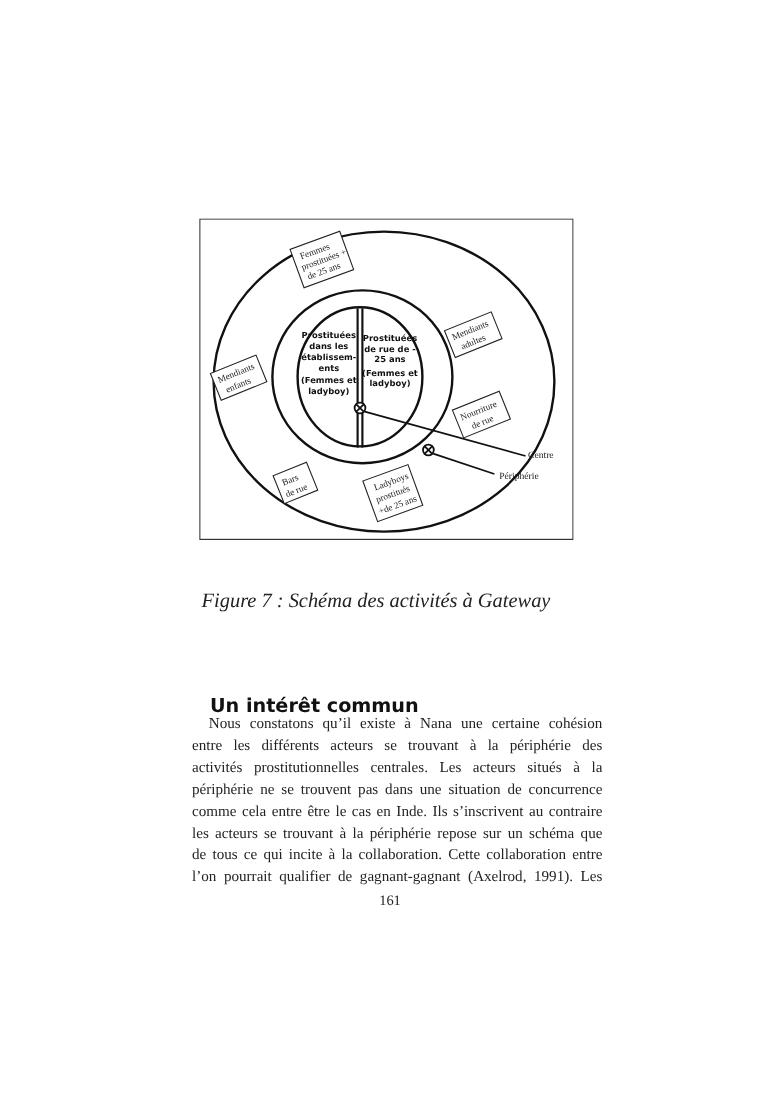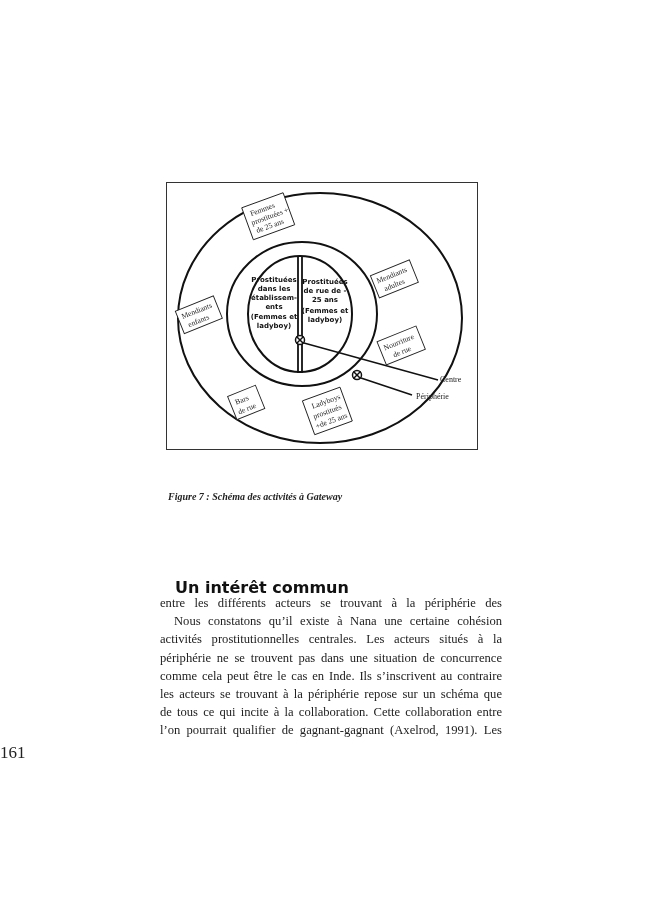--- a/index.html
+++ b/index.html
@@ -1,27 +1,27 @@
 <!DOCTYPE html>
 <html><head>
 <meta charset="utf-8">
 <style>
   html, body { margin: 0; padding: 0; background: #ffffff; }
   body { width: 650px; height: 920px; position: relative; overflow: hidden; }
   .page { position: absolute; left: 0; top: 0; width: 650px; height: 920px; background: #fff; }
   .figure { position: absolute; left: 166px; top: 182px; width: 312px; height: 268px; }
   .figure svg { position: absolute; left: 0; top: 0; }
-  .caption { position: absolute; left: 168px; top: 491px; font-family: "Liberation Serif", serif; font-style: italic; font-weight: bold; font-size: 10px; color: #222; text-align: center; }
+  .caption { position: absolute; left: 168px; top: 491px; font-family: "Liberation Serif", serif; font-style: italic; font-weight: normal; font-size: 17px; color: #222; text-align: center; }
   .heading1 { position: absolute; left: 160px; top: 527px; width: 340px; font-family: "DejaVu Sans", sans-serif; font-size: 14.5px; line-height: 20px; color: #111; }
   .heading1 .first { padding-left: 25px; }
   .heading2 { position: absolute; left: 175px; top: 578px; font-family: "DejaVu Sans", sans-serif; font-size: 16px; font-weight: bold; color: #111; }
   .body-text { position: absolute; left: 160px; top: 594px; width: 342px; font-family: "Liberation Serif", serif; font-size: 12.6px; line-height: 18.2px; color: #222; text-align: justify; }
   .body-text .line { display: block; text-align: justify; text-align-last: justify; white-space: nowrap; }
   .body-text .line.indent { padding-left: 14px; }
-  .page-number { position: absolute; left: 0; width: 650px; top: 743px; text-align: left; font-family: "Liberation Serif", serif; font-size: 17px; color: #222; }
+  .page-number { position: absolute; left: 0; width: 650px; top: 743px; text-align: center; font-family: "Liberation Serif", serif; font-size: 12px; color: #222; }
   .diag-text { font-family: "Liberation Serif", serif; font-size: 7.6px; fill: #222; }
   .diag-text-sans { font-family: "DejaVu Sans", sans-serif; font-size: 7px; fill: #111; font-weight: bold; }
   .label-text { font-family: "Liberation Serif", serif; font-size: 8px; fill: #222; }
 </style>
 </head>
 <body>
 
 <div class="page">
 
   <div class="figure">
@@ -110,24 +110,24 @@
       </g>
     </svg>
   </div>
 
   <div class="caption">Figure 7 : Schéma des activités à Gateway</div>
 
 
   <div class="heading2">Un intérêt commun</div>
 
   <div class="body-text">
+    <span class="line indent">Nous constatons qu’il existe à Nana une certaine cohésion</span>
     <span class="line">entre les différents acteurs se trouvant à la périphérie des</span>
-    <span class="line indent">Nous constatons qu’il existe à Nana une certaine cohésion</span>
     <span class="line">activités prostitutionnelles centrales. Les acteurs situés à la</span>
     <span class="line">périphérie ne se trouvent pas dans une situation de concurrence</span>
-    <span class="line">comme cela peut être le cas en Inde. Ils s’inscrivent au contraire</span>
+    <span class="line">comme cela entre être le cas en Inde. Ils s’inscrivent au contraire</span>
     <span class="line">les acteurs se trouvant à la périphérie repose sur un schéma que</span>
     <span class="line">de tous ce qui incite à la collaboration. Cette collaboration entre</span>
     <span class="line">l’on pourrait qualifier de gagnant-gagnant (Axelrod, 1991). Les</span>
   </div>
 
   <div class="page-number">161</div>
 </div>
 
 </body></html>

